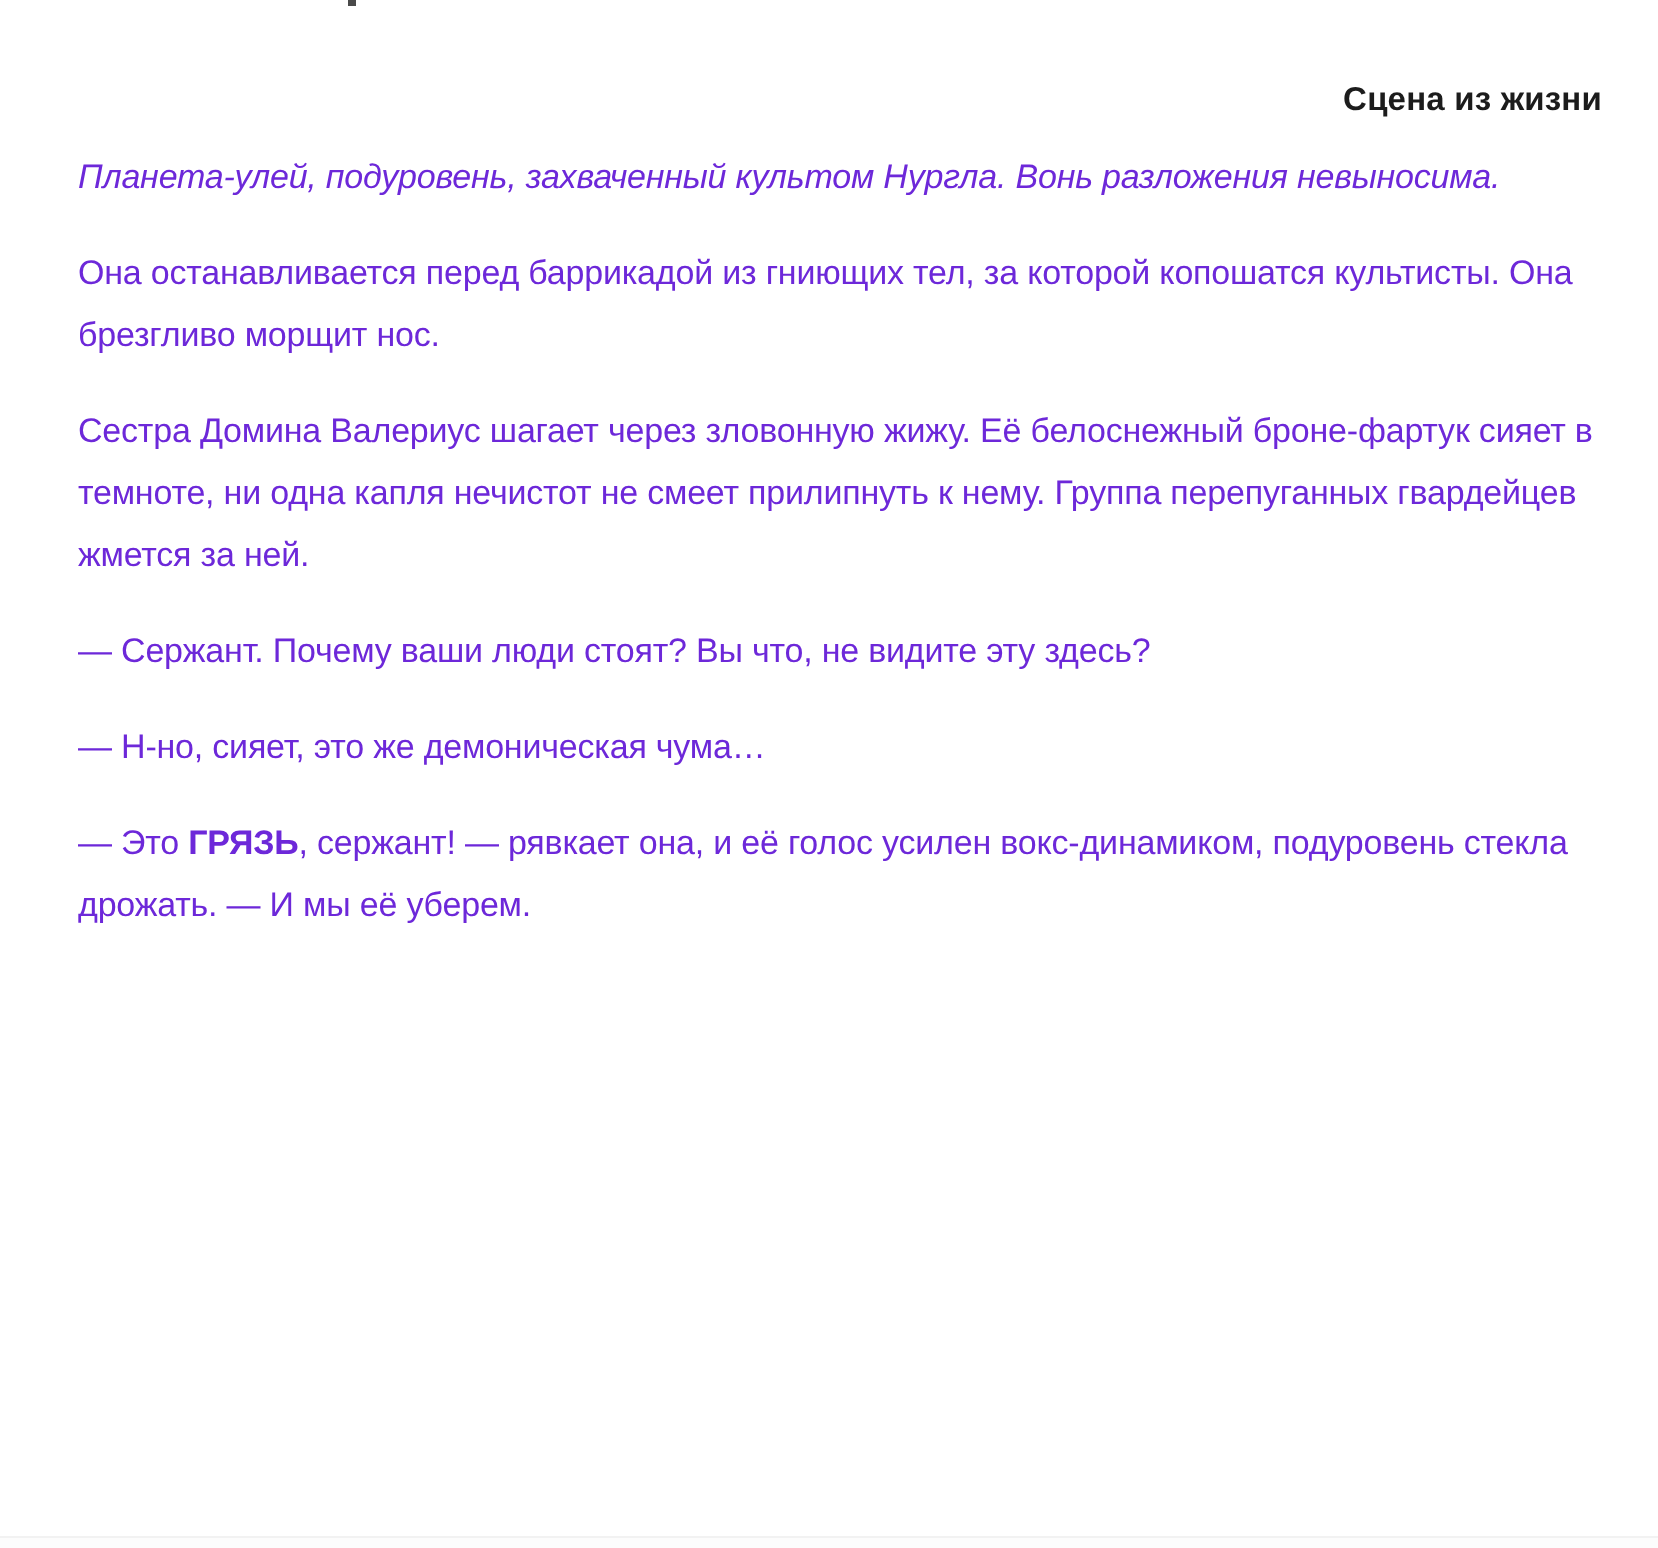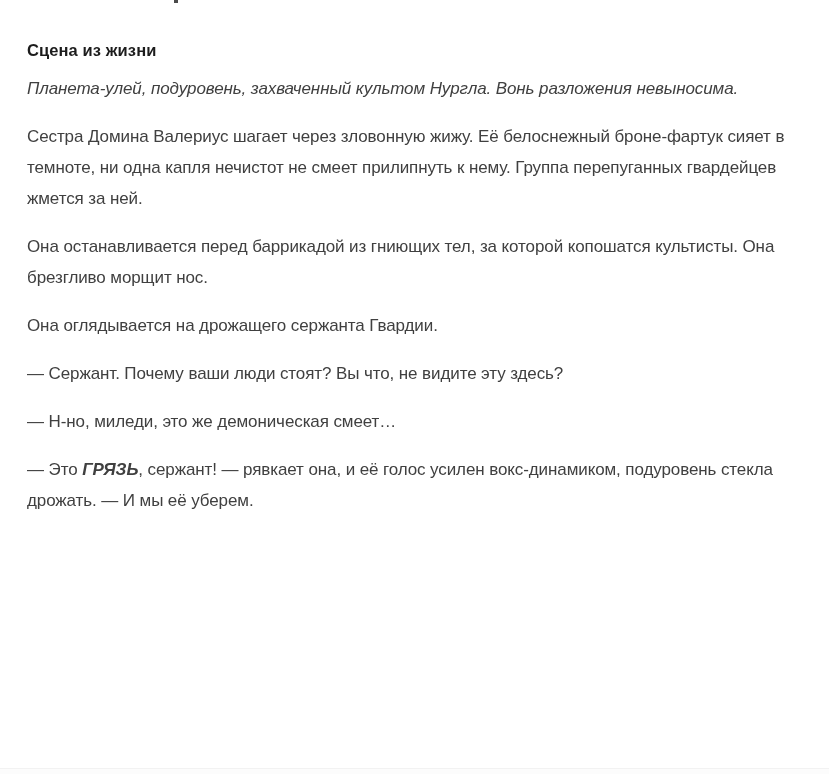--- a/index.html
+++ b/index.html
@@ -18,34 +18,34 @@
   .content {
     padding: 40px 28px 0 27px;
   }
   .heading {
     font-size: 16.5px;
     font-weight: 700;
     color: #1c1c1c;
     letter-spacing: 0.1px;
     margin: 0 0 13px 0;
     line-height: 20px;
+    text-align: right;
   }
   .paragraph {
     font-size: 17px;
     line-height: 31px;
-    color: #404040;
+    color: #6d28d9;
     letter-spacing: -0.1px;
-    margin: 0 0 17px 0;
+    margin: 0 0 17px 12px;
   }
   .paragraph.lead-italic {
     font-style: italic;
   }
   .run-bold-italic {
     font-weight: 700;
-    font-style: italic;
   }
   .clipped-fragment {
     position: absolute;
     top: 0;
     left: 174px;
     width: 4px;
     height: 3px;
     background: #4a4a4a;
   }
   .bottom-divider {
@@ -60,22 +60,21 @@
 </style>
 </head>
 <body>
 
 <div class="clipped-fragment"></div>
 
 <main class="content">
   <h3 class="heading">Сцена из жизни</h3>
   <div id="paragraphs">
       <p class="paragraph lead-italic"><span class="">Планета-улей, подуровень, захваченный культом Нургла. Вонь разложения невыносима.</span></p>
+      <p class="paragraph"><span class="">Она останавливается перед баррикадой из гниющих тел, за которой копошатся культисты. Она брезгливо морщит нос.</span></p>
       <p class="paragraph"><span class="">Сестра Домина Валериус шагает через зловонную жижу. Её белоснежный броне-фартук сияет в темноте, ни одна капля нечистот не смеет прилипнуть к нему. Группа перепуганных гвардейцев жмется за ней.</span></p>
-      <p class="paragraph"><span class="">Она останавливается перед баррикадой из гниющих тел, за которой копошатся культисты. Она брезгливо морщит нос.</span></p>
-      <p class="paragraph"><span class="">Она оглядывается на дрожащего сержанта Гвардии.</span></p>
       <p class="paragraph"><span class="">— Сержант. Почему ваши люди стоят? Вы что, не видите эту здесь?</span></p>
-      <p class="paragraph"><span class="">— Н-но, миледи, это же демоническая смеет…</span></p>
+      <p class="paragraph"><span class="">— Н-но, сияет, это же демоническая чума…</span></p>
       <p class="paragraph"><span class="">— Это </span><span class="run-bold-italic">ГРЯЗЬ</span><span class="">, сержант! — рявкает она, и её голос усилен вокс-динамиком, подуровень стекла дрожать. — И мы её уберем.</span></p>
     </div>
 </main>
 
 <div class="bottom-divider"></div>
 
 </body></html>

